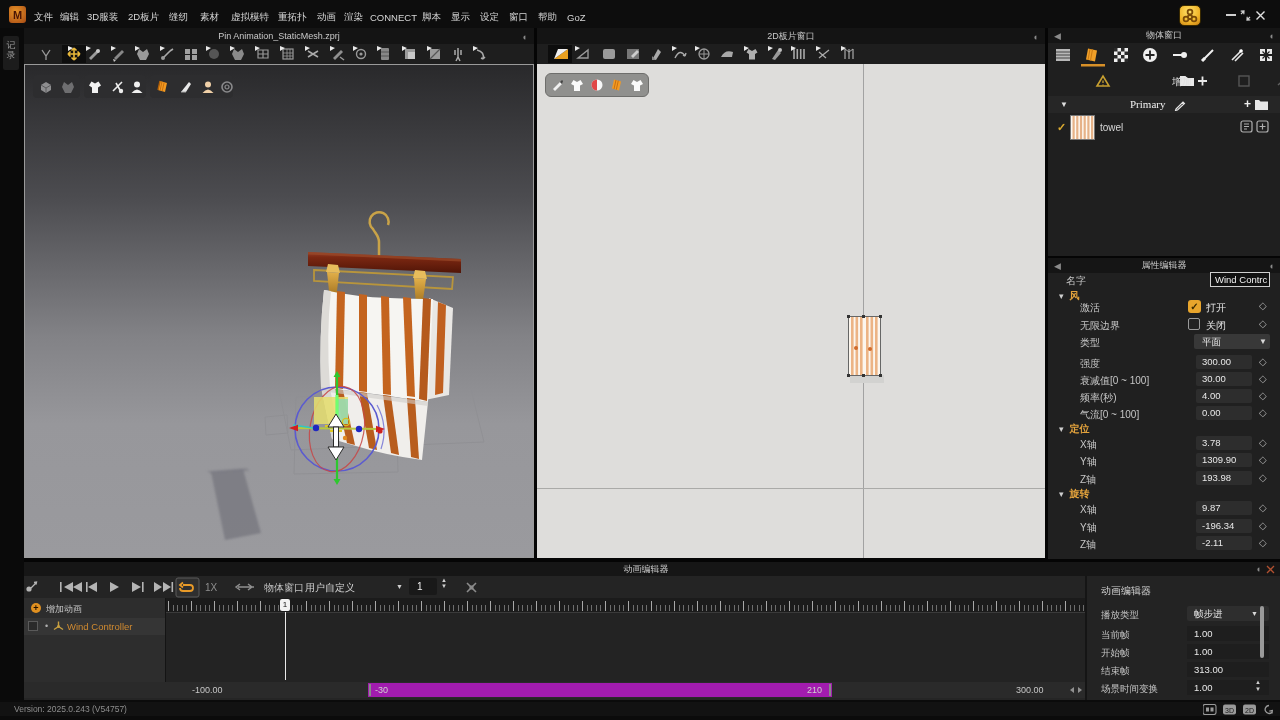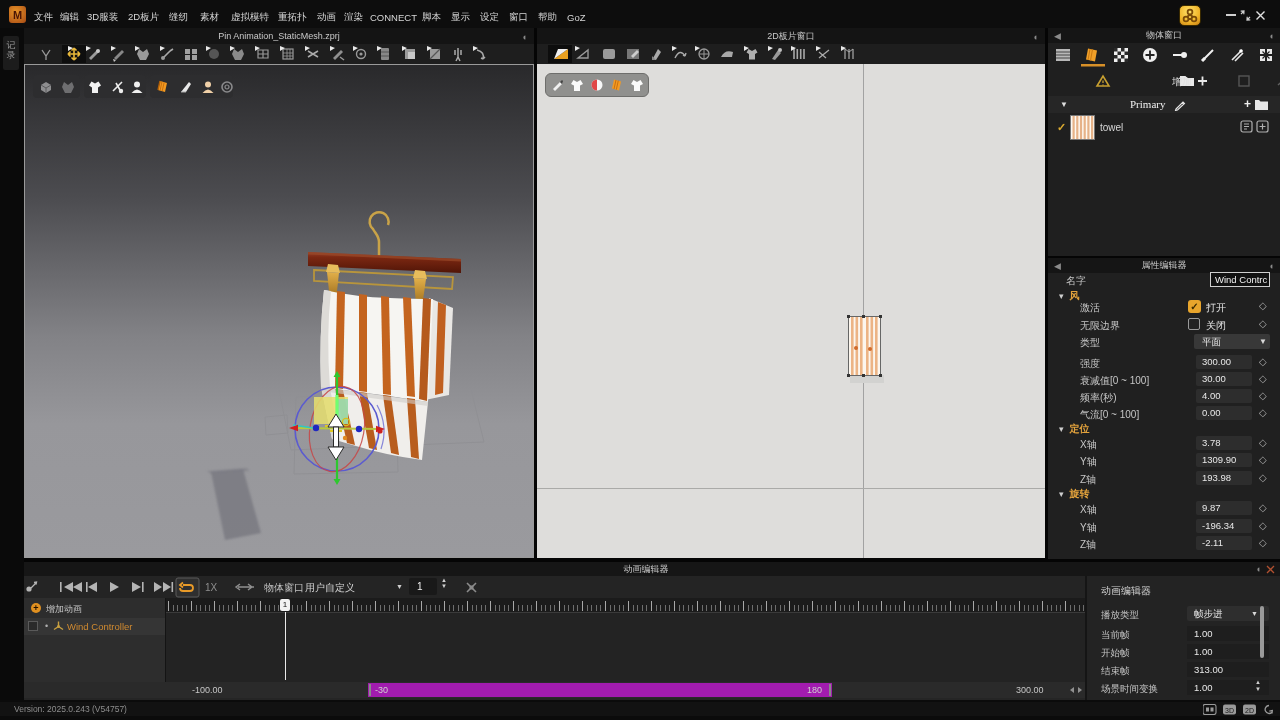--- a/index.html
+++ b/index.html
@@ -693,21 +693,21 @@
 
   <div class="abs" style="left:260.5px;top:50px;width:1.5px;height:68px;background:#e8e8e8;"></div>
   <div class="abs" style="left:256px;top:37px;width:10px;height:12px;background:#f2f2f2;border-radius:2px;color:#111;font-size:8px;line-height:12px;text-align:center;">1</div>
 
   <div class="abs" style="left:0;top:120px;width:1061px;height:16px;background:#2a2a2a;">
     <span class="abs" style="left:168px;top:3px;font-size:9px;color:#c6c6c6;">-100.00</span>
     <div class="abs" style="left:344px;top:1px;width:464px;height:14px;background:#a21caf;border-radius:0;">
       <div class="abs" style="left:1px;top:1px;width:2px;height:12px;background:#8a8a8a;"></div>
       <div class="abs" style="right:1px;top:1px;width:2px;height:12px;background:#8a8a8a;"></div>
       <span class="abs" style="left:7px;top:2px;font-size:9px;color:#d0d0d0;">-30</span>
-      <span class="abs" style="right:10px;top:2px;font-size:9px;color:#d0d0d0;">180</span>
+      <span class="abs" style="right:10px;top:2px;font-size:9px;color:#d0d0d0;">210</span>
     </div>
     <span class="abs" style="left:992px;top:3px;font-size:9px;color:#c6c6c6;">300.00</span>
     <svg class="abs" style="left:1046px;top:3px;" width="12" height="10" viewBox="0 0 12 10">
           <path d="M0 5 l4 -3 v6 Z M12 5 l-4 -3 v6 Z" fill="#909090"></path>
         </svg>
   </div>
 
   <div class="abs" style="left:1061px;top:14px;width:195px;height:124px;background:#232323;border-left:2px solid #151515;">
     <span class="abs" style="left:14px;top:8px;font-size:10px;color:#d2d2d2;">动画编辑器</span>
     <div class="abs" style="left:14px;top:33px;font-size:9.5px;color:#c2c2c2;">播放类型</div>

